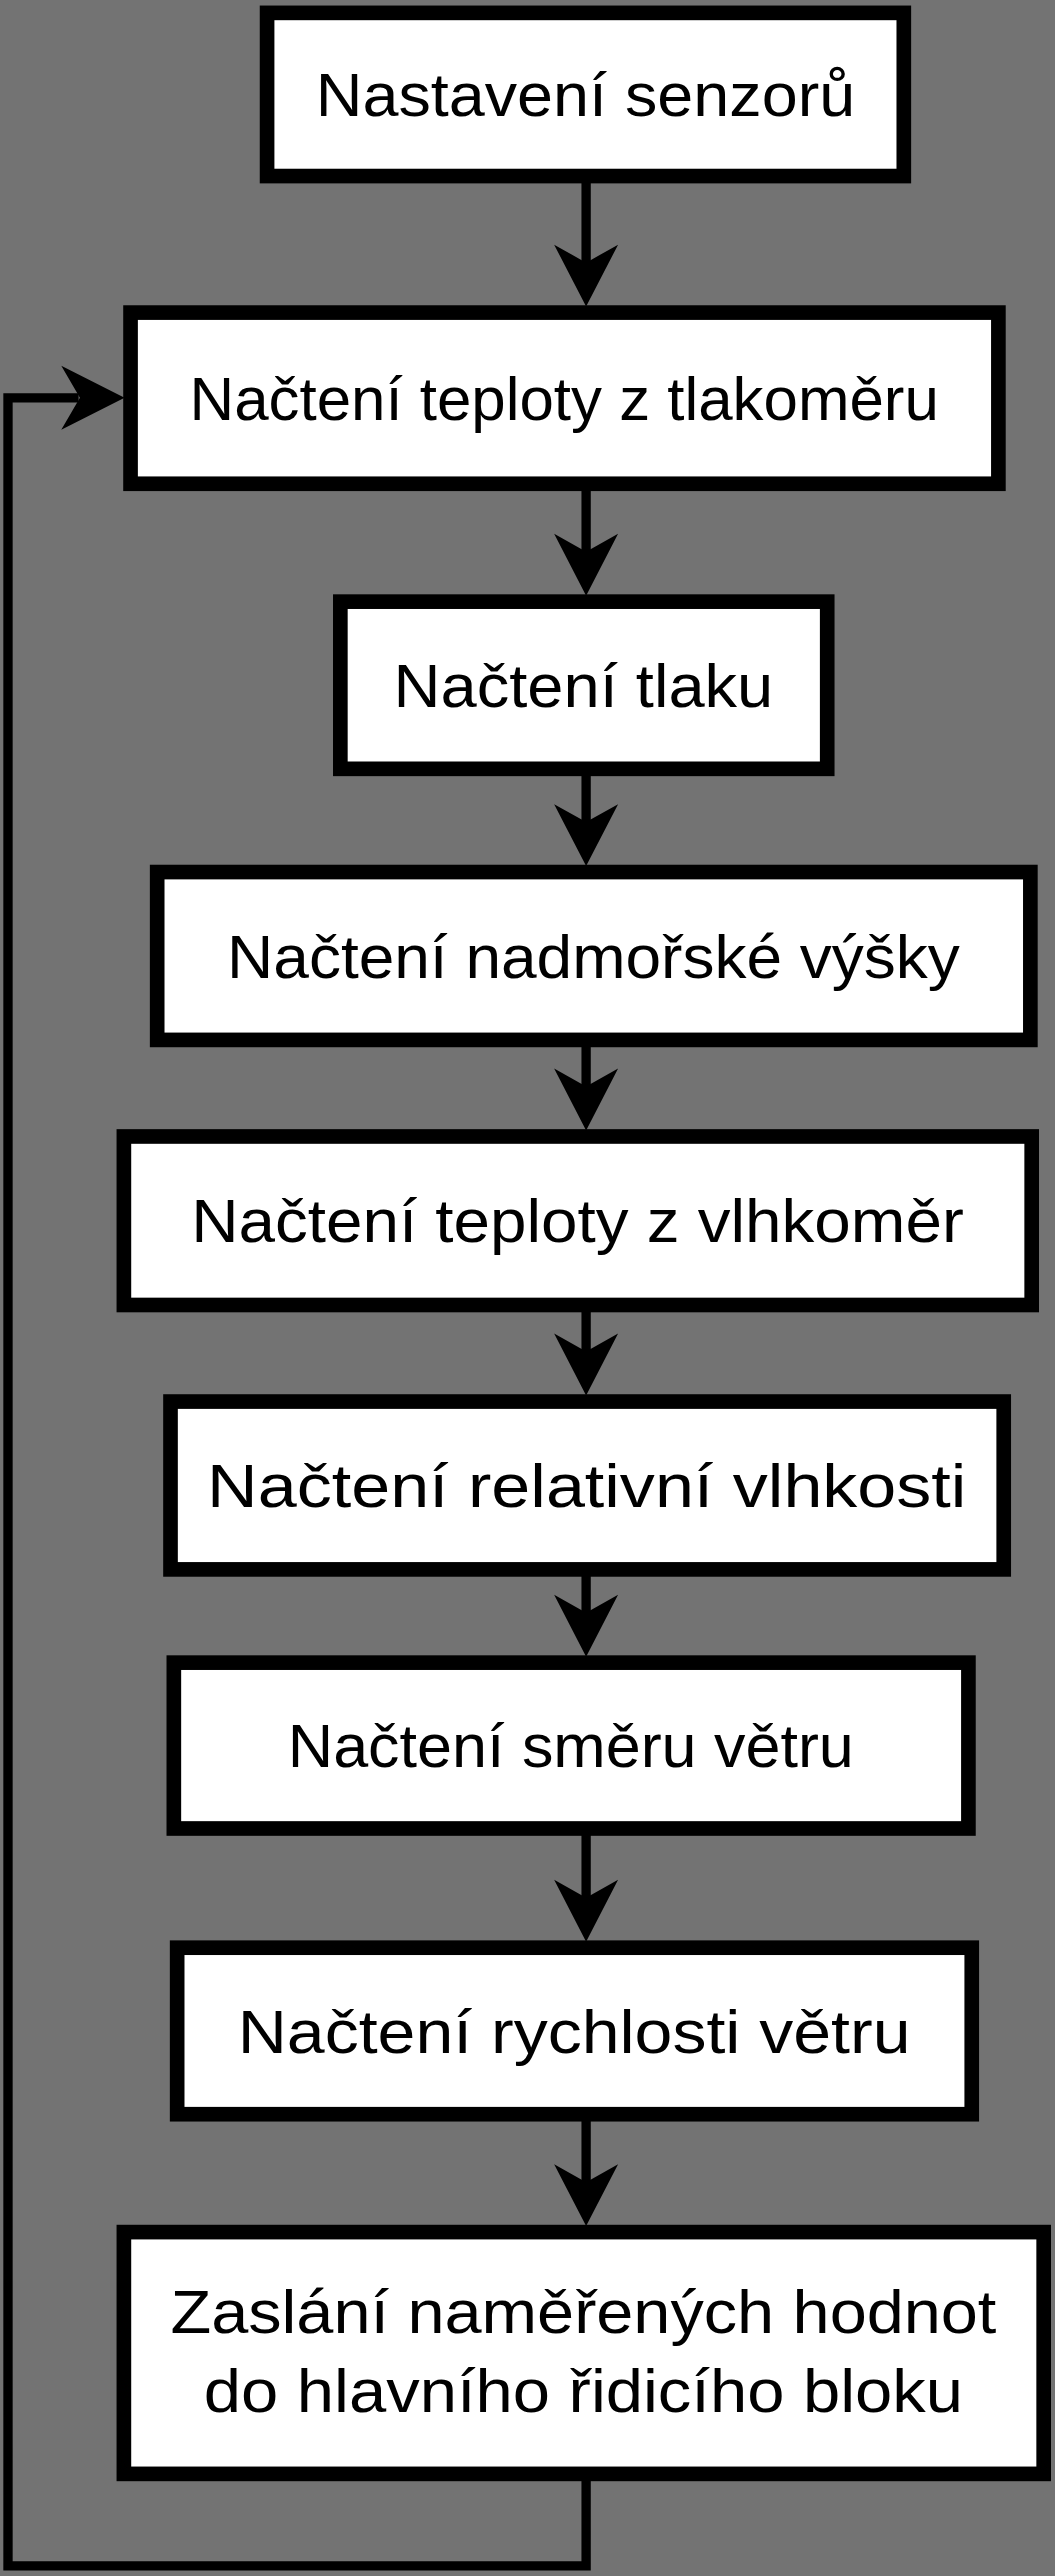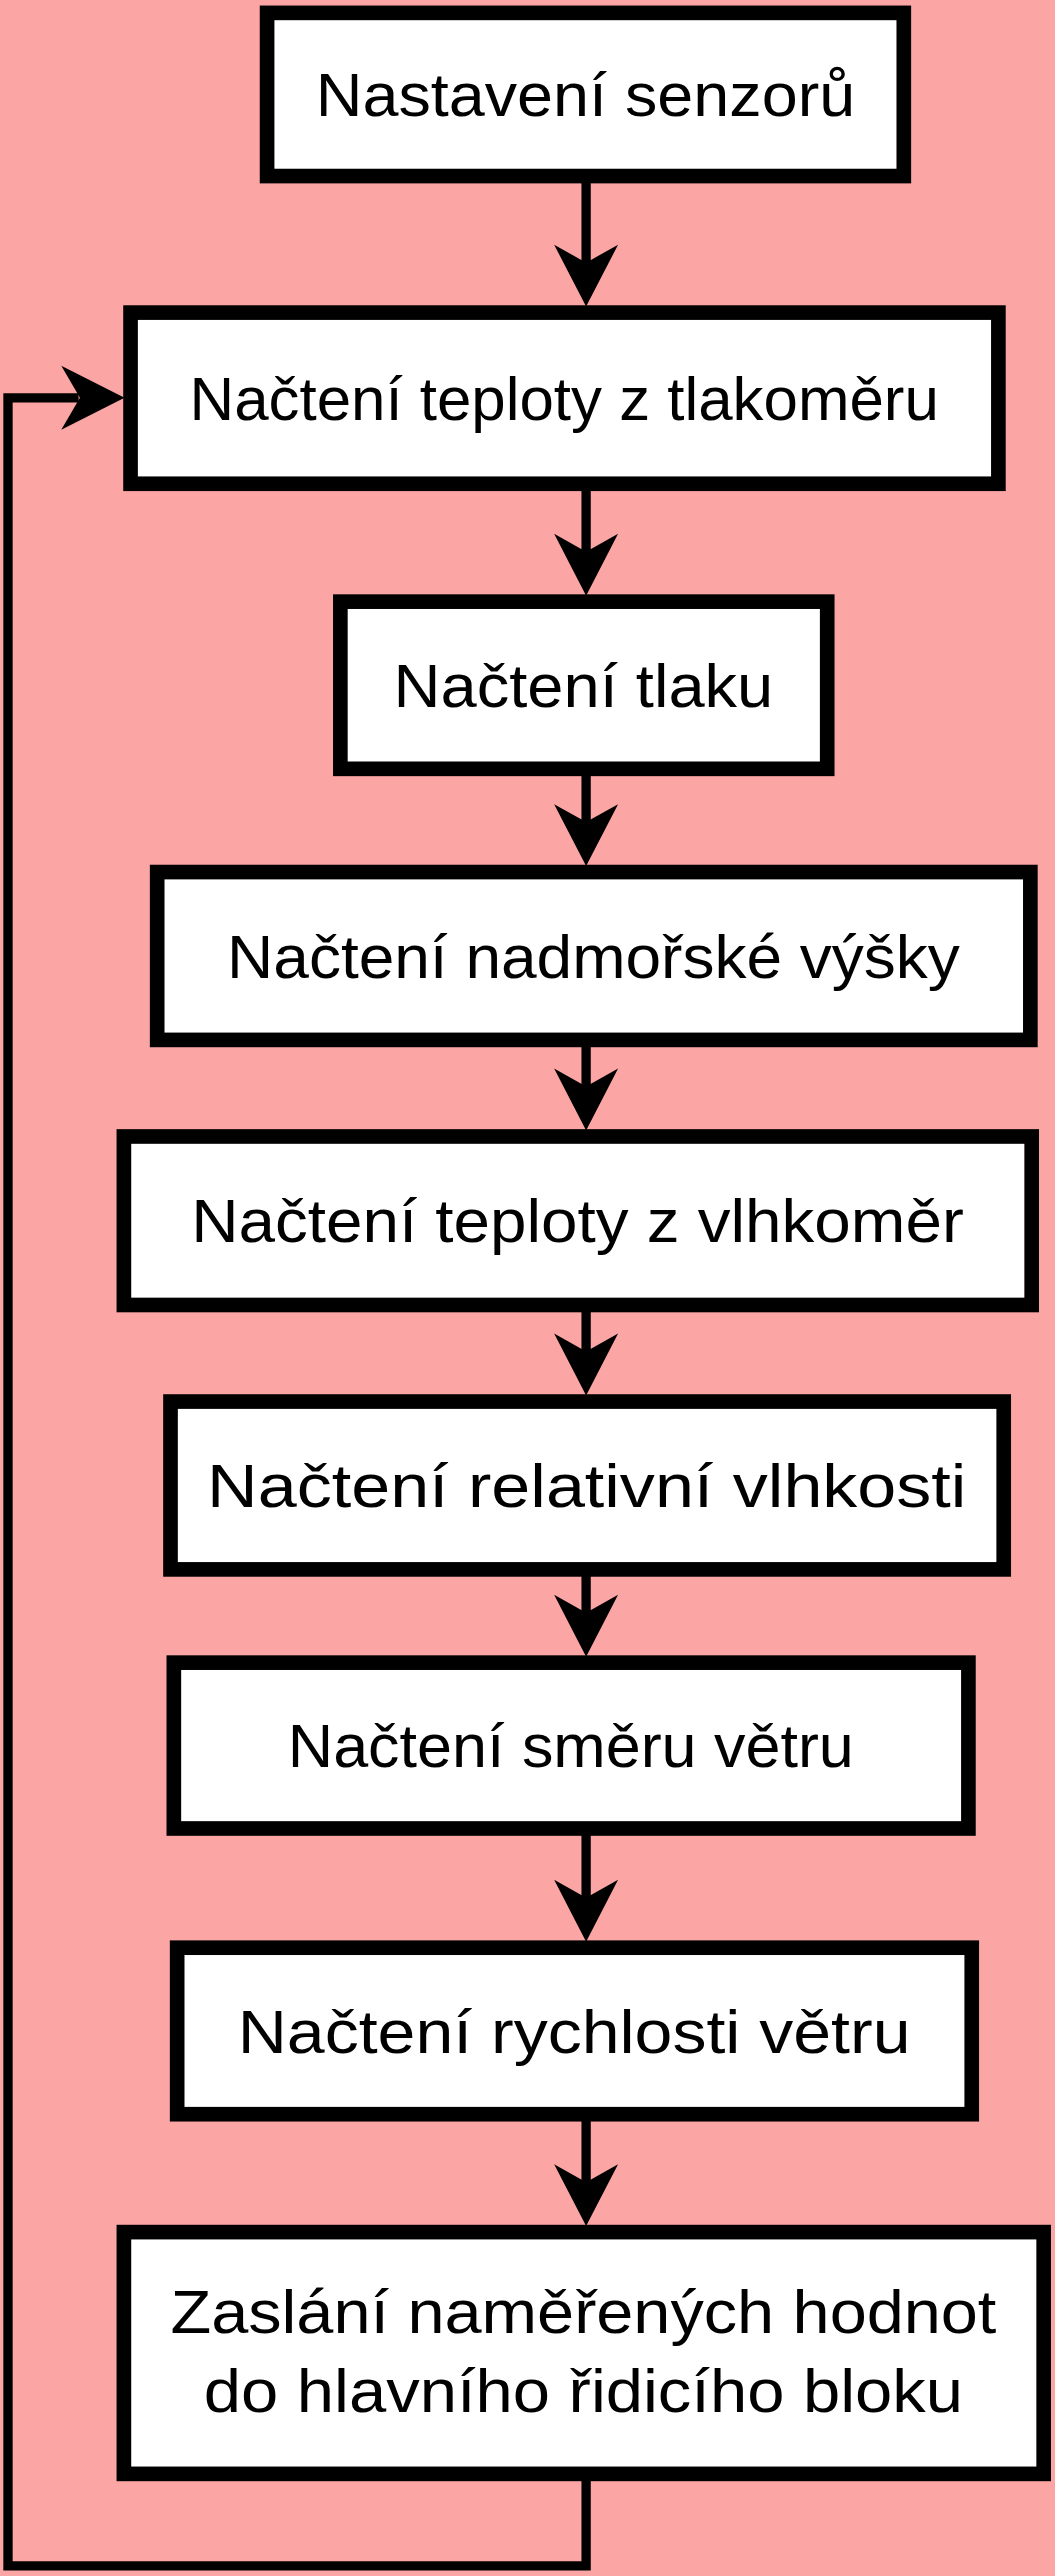--- a/index.html
+++ b/index.html
@@ -9,21 +9,21 @@
   }
   body {
     width: 1055px;
     height: 2576px;
     font-family: "Liberation Sans", sans-serif;
   }
   .canvas-wrap {
     position: relative;
     width: 1055px;
     height: 2576px;
-    background: #fca5a5;
+    background: #737373;
     overflow: hidden;
   }
   svg { display: block; }
   .node-box {
     fill: #ffffff;
     stroke: #000000;
     stroke-width: 22px;
   }
   .node-label {
     fill: #000000;

